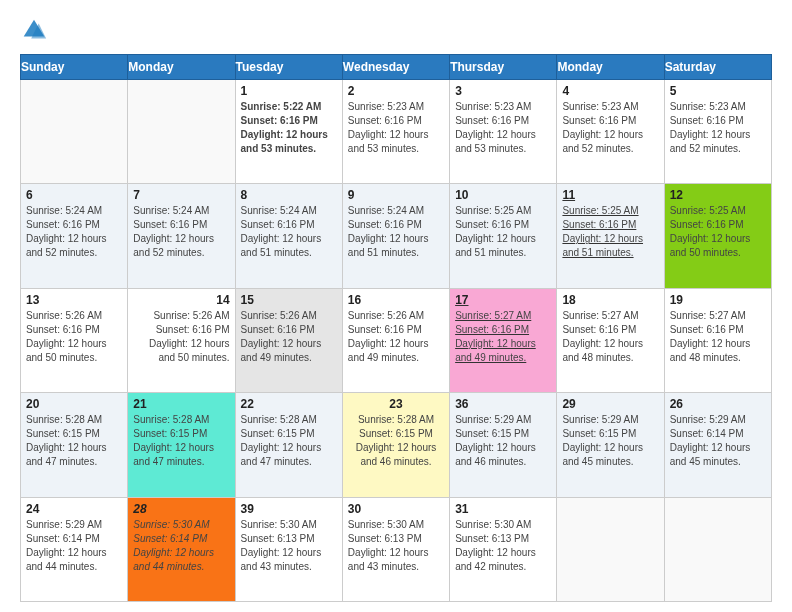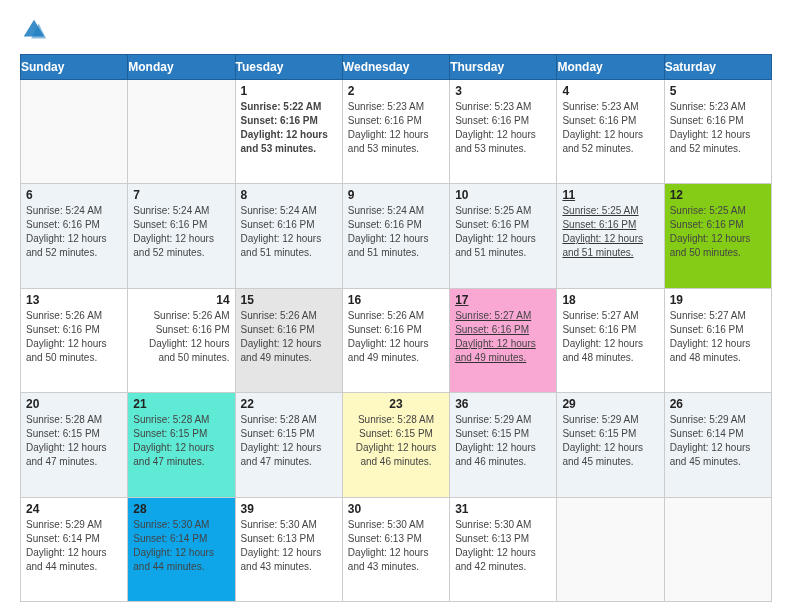--- a/index.html
+++ b/index.html
@@ -298,21 +298,21 @@
 Daylight: 12 hours and 45 minutes.</div>
           </td>
         </tr>
         <tr>
           <td style="background: rgb(255, 255, 255);">
             <div class="day-num">24</div>
             <div class="day-info" style="white-space: pre-line;">Sunrise: 5:29 AM
 Sunset: 6:14 PM
 Daylight: 12 hours and 44 minutes.</div>
           </td>
-          <td style="background: #0ea5e9;">
+          <td style="background: #f97316; font-style: italic;">
             <div class="day-num">28</div>
             <div class="day-info" style="white-space: pre-line;">Sunrise: 5:30 AM
 Sunset: 6:14 PM
 Daylight: 12 hours and 44 minutes.</div>
           </td>
           <td style="background: rgb(255, 255, 255);">
             <div class="day-num">39</div>
             <div class="day-info" style="white-space: pre-line;">Sunrise: 5:30 AM
 Sunset: 6:13 PM
 Daylight: 12 hours and 43 minutes.</div>

